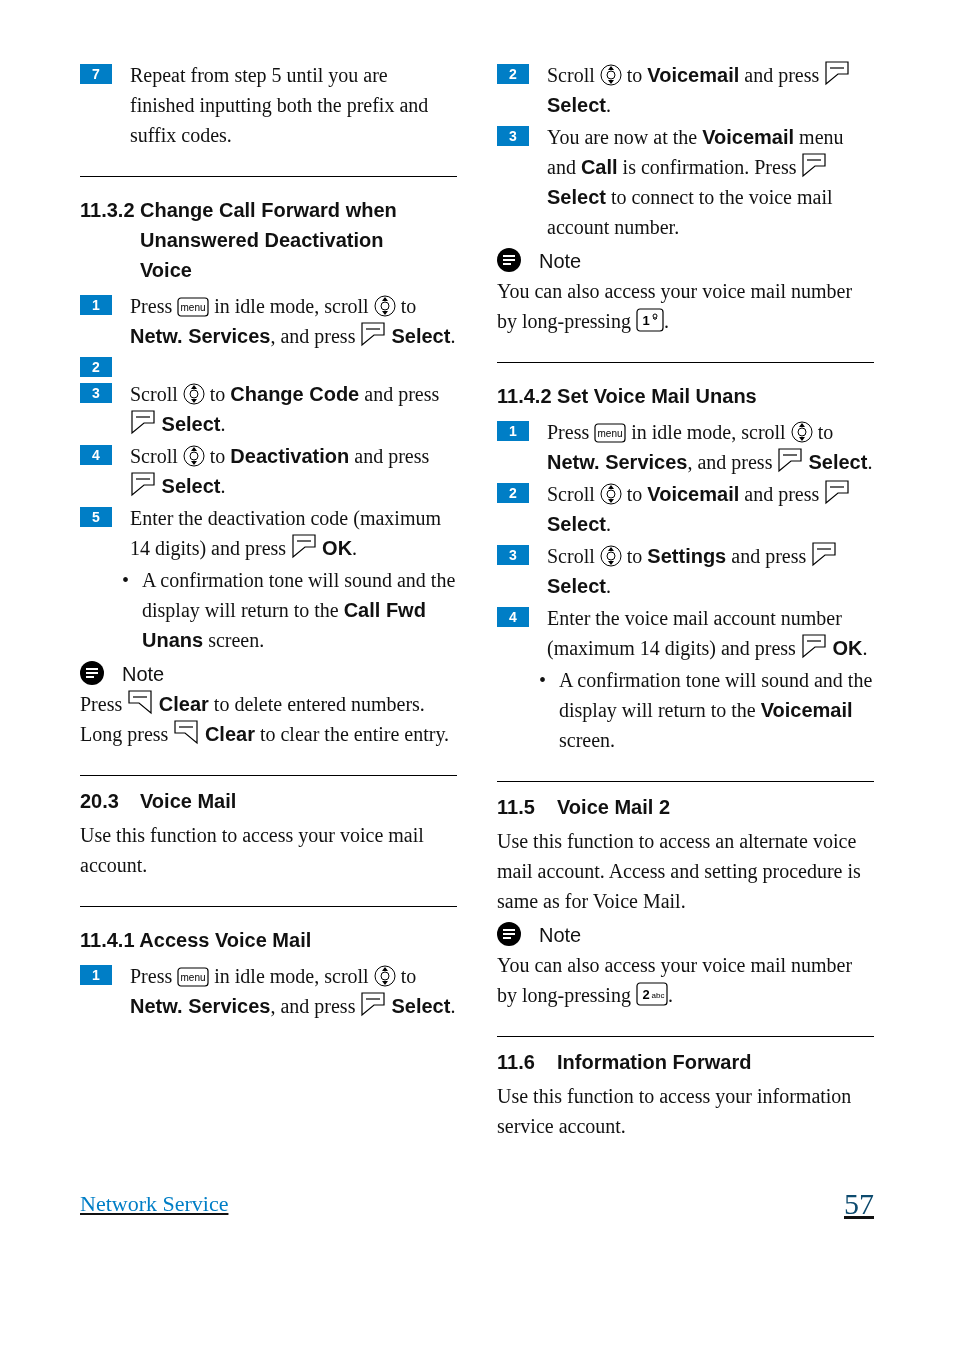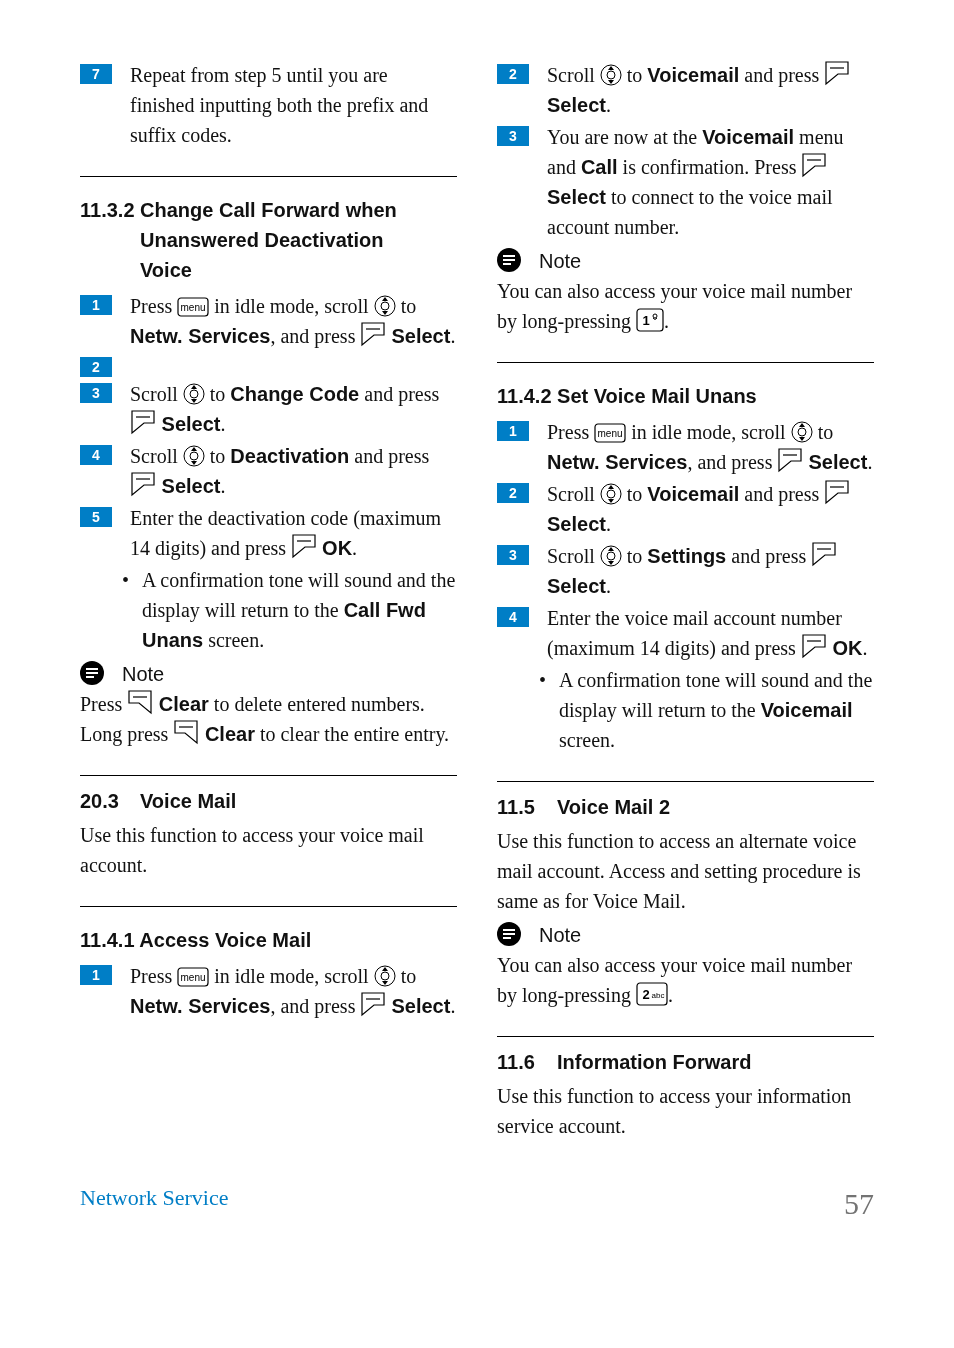--- a/index.html
+++ b/index.html
@@ -81,31 +81,32 @@
   .bullet-row {
     display: flex;
     margin-left: 42px;
   }
   .bullet-dot {
     min-width: 20px;
   }
   .footer {
     display: flex;
     justify-content: space-between;
-    align-items: flex-start;
+    align-items: center;
     margin-top: 40px;
     font-family: Georgia, serif;
+    text-decoration: underline;
   }
   .footer-left {
     color: #007ec6;
     font-size: 22px;
   }
   .footer-right {
     font-size: 30px;
-    color: #737373;
+    color: #0c4a6e;
   }
   b { font-family: Arial, Helvetica, sans-serif; font-weight: bold; }
   .icon-svg {
     display: inline-block;
     vertical-align: -4px;
   }
   .indented-heading {
     margin-left: 60px;
   }
 </style>

